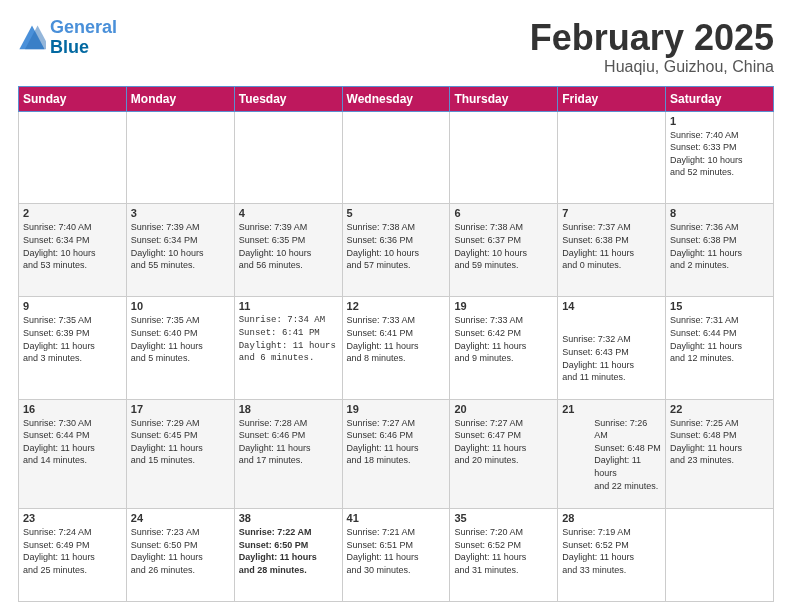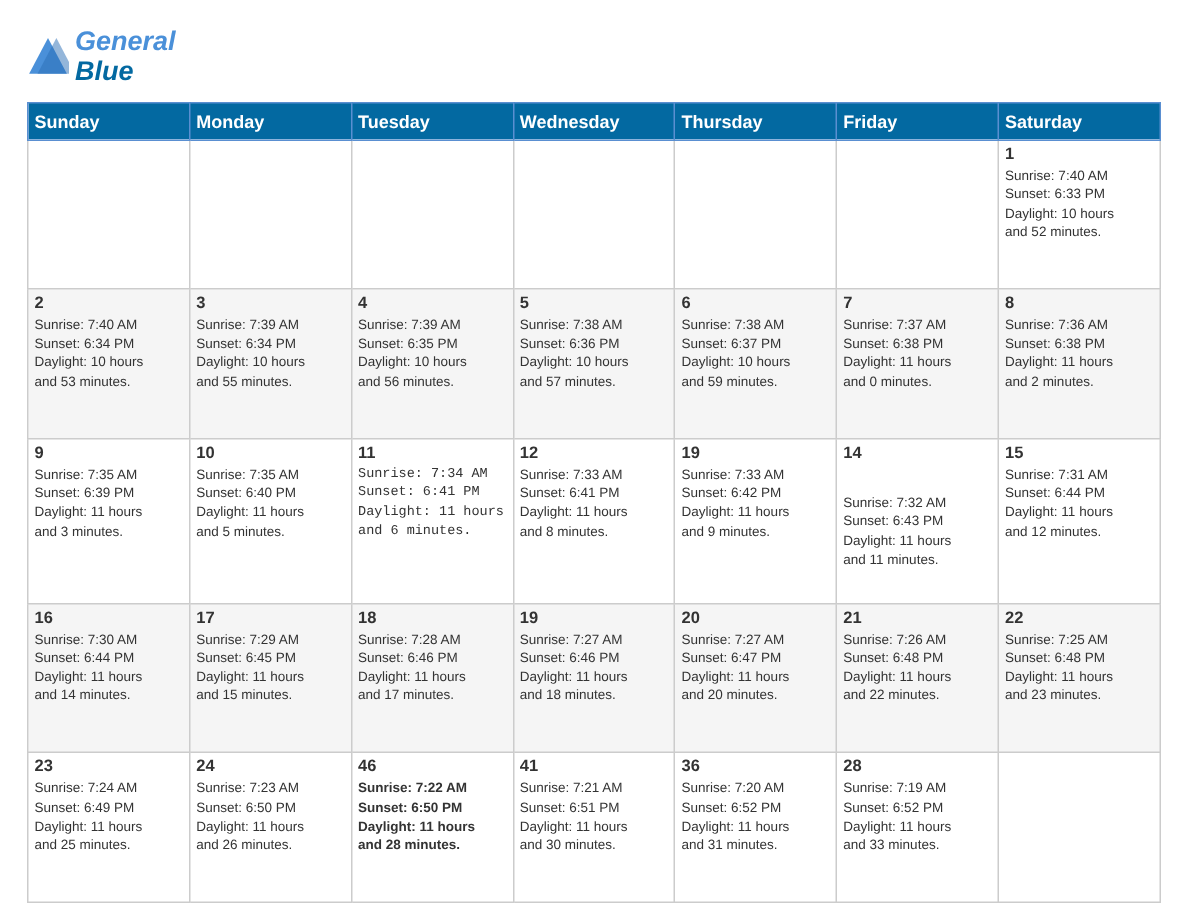--- a/index.html
+++ b/index.html
@@ -15,21 +15,20 @@
       height: 612px;
       padding: 18px 18px 10px 18px;
       display: flex;
       flex-direction: column;
     }
     .header {
       display: flex;
       justify-content: space-between;
       align-items: flex-start;
       margin-bottom: 10px;
-      font-style: italic;
     }
     .logo {
       display: flex;
       align-items: center;
       gap: 4px;
     }
     .logo-text {
       font-size: 18px;
       font-weight: bold;
       color: #333;
@@ -56,21 +55,21 @@
       color: #555;
     }
     .calendar {
       flex: 1;
       border: 1px solid #ccc;
       border-collapse: collapse;
       width: 100%;
       table-layout: fixed;
     }
     .calendar th {
-      background: #0369a1;
+      background: #be185d;
       color: #fff;
       font-size: 12px;
       font-weight: bold;
       padding: 5px 4px;
       text-align: left;
       border: 1px solid #5a8fd1;
     }
     .calendar td {
       border: 1px solid #ccc;
       vertical-align: top;
@@ -105,20 +104,24 @@
   <div class="header">
     <div class="logo">
       <svg class="logo-icon" viewBox="0 0 40 40">
         <polygon points="20,2 38,36 2,36" fill="#4a90d9"></polygon>
         <polygon points="28,2 46,36 10,36" fill="#2a6db5" opacity="0.5"></polygon>
       </svg>
       <div class="logo-text">
         <div><span>General</span></div>
         <div><span style="color:#0369a1">Blue</span></div>
       </div>
+    </div>
+    <div class="title-block">
+      <div class="month-title">February 2025</div>
+      <div class="location">Huaqiu, Guizhou, China</div>
     </div>
   </div>
 
   <table class="calendar">
     <thead>
       <tr>
         <th>Sunday</th>
         <th>Monday</th>
         <th>Tuesday</th>
         <th>Wednesday</th>
@@ -276,21 +279,21 @@
           </td>
           <td>
             <span class="day-num">20</span>
             <div class="day-info" style="white-space: pre-line;">Sunrise: 7:27 AM
 Sunset: 6:47 PM
 Daylight: 11 hours
 and 20 minutes.</div>
           </td>
           <td>
             <span class="day-num">21</span>
-            <div class="day-info" style="white-space: pre-line;">Sunrise: 7:26 AM
+            <div class="day-info" style="white-space: pre-line; margin-left: 32px;">Sunrise: 7:26 AM
 Sunset: 6:48 PM
 Daylight: 11 hours
 and 22 minutes.</div>
           </td>
           <td>
             <span class="day-num">22</span>
             <div class="day-info" style="white-space: pre-line;">Sunrise: 7:25 AM
 Sunset: 6:48 PM
 Daylight: 11 hours
 and 23 minutes.</div>
@@ -305,35 +308,35 @@
 and 25 minutes.</div>
           </td>
           <td>
             <span class="day-num">24</span>
             <div class="day-info" style="white-space: pre-line;">Sunrise: 7:23 AM
 Sunset: 6:50 PM
 Daylight: 11 hours
 and 26 minutes.</div>
           </td>
           <td>
-            <span class="day-num">46</span>
+            <span class="day-num">38</span>
             <div class="day-info" style="white-space: pre-line; font-weight: bold;">Sunrise: 7:22 AM
 Sunset: 6:50 PM
 Daylight: 11 hours
 and 28 minutes.</div>
           </td>
           <td>
             <span class="day-num">41</span>
             <div class="day-info" style="white-space: pre-line;">Sunrise: 7:21 AM
 Sunset: 6:51 PM
 Daylight: 11 hours
 and 30 minutes.</div>
           </td>
           <td>
-            <span class="day-num">36</span>
+            <span class="day-num">35</span>
             <div class="day-info" style="white-space: pre-line;">Sunrise: 7:20 AM
 Sunset: 6:52 PM
 Daylight: 11 hours
 and 31 minutes.</div>
           </td>
           <td>
             <span class="day-num">28</span>
             <div class="day-info" style="white-space: pre-line;">Sunrise: 7:19 AM
 Sunset: 6:52 PM
 Daylight: 11 hours

